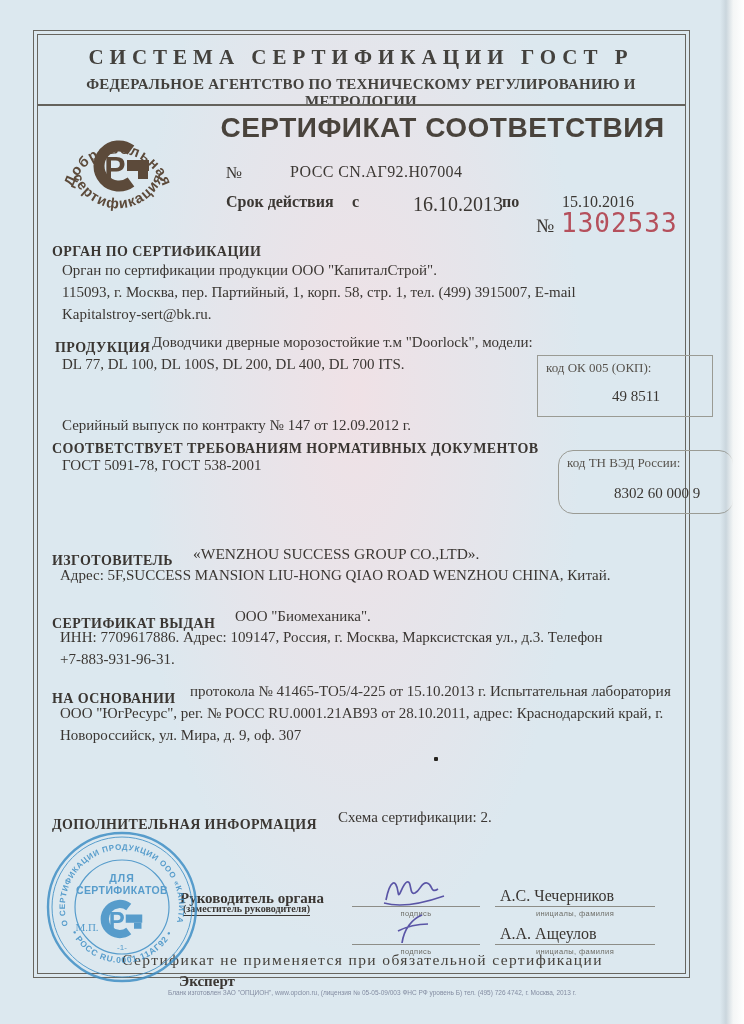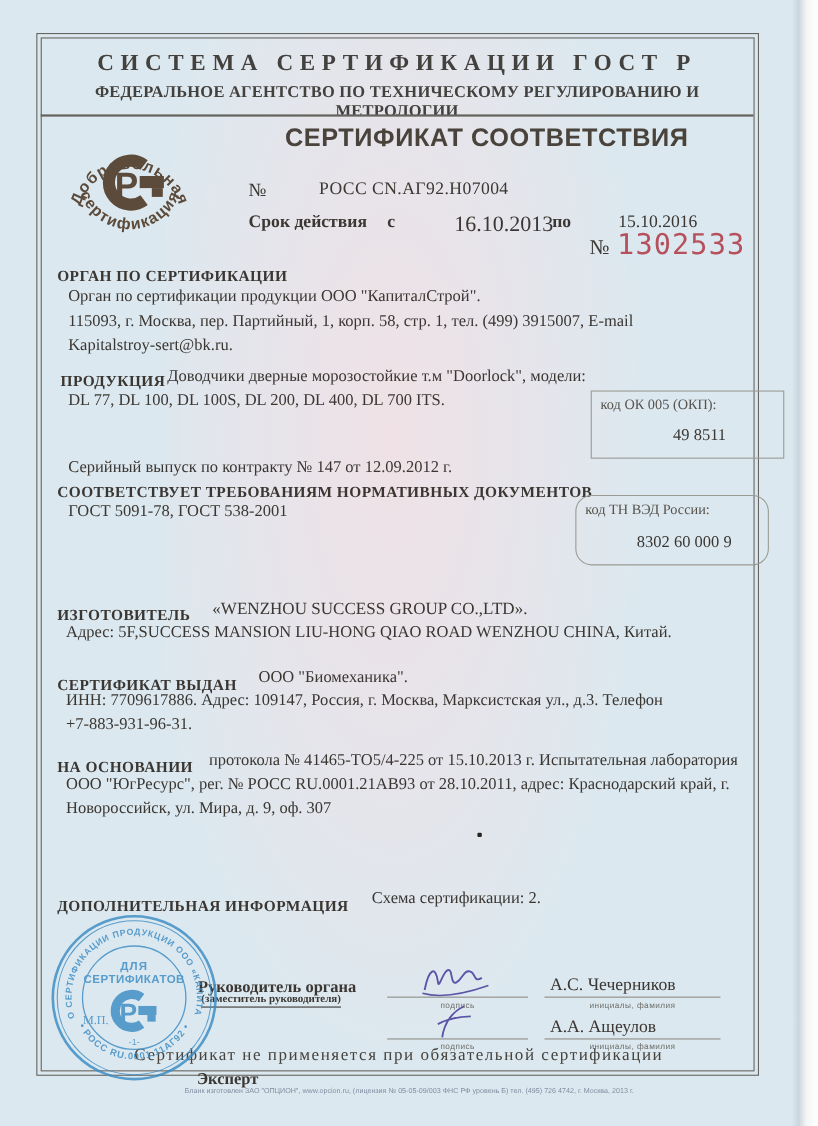--- a/index.html
+++ b/index.html
@@ -9,21 +9,21 @@
         background:radial-gradient(ellipse at 48% 40%, rgba(243,224,228,0.85) 0%, rgba(243,224,228,0.35) 45%, rgba(243,224,228,0) 72%);}
   .right-edge{position:absolute;right:0;top:0;width:24px;height:100%;z-index:6;
         background:linear-gradient(to right, rgba(150,160,168,0.0), rgba(150,160,168,0.25) 25%, #f4f6f6 55%, #ffffff);}
   .frame{position:absolute;left:33px;top:30px;width:655px;height:946px;border:1px solid #67655f;z-index:1;}
   .frame-inner{position:absolute;left:3px;top:3px;right:3px;bottom:3px;border:1px solid #67655f;}
   .abs{position:absolute;z-index:2;}
   .serif{font-family:"Liberation Serif",serif;color:#3b3733;}
   .hdr1{left:40px;top:45px;width:642px;text-align:center;font-weight:bold;font-size:21px;letter-spacing:6px;color:#43413d;}
   .hdr2{left:40px;top:76px;width:642px;text-align:center;font-weight:bold;font-size:15px;letter-spacing:0.2px;color:#43413d;}
   .hdr-sep{left:37px;top:104px;width:648px;height:0;border-top:2px solid #64625c;}
-  .title{left:195px;top:112px;width:495px;text-align:center;font-family:"Liberation Sans",sans-serif;font-weight:bold;font-size:23px;color:#49433c;letter-spacing:0.5px;}
+  .title{left:195px;top:112px;width:495px;text-align:center;font-family:"Liberation Sans",sans-serif;font-weight:bold;font-size:28px;color:#49433c;letter-spacing:0.5px;}
   .no-label{left:226px;top:163px;font-size:17px;}
   .no-value{left:290px;top:163px;font-size:16px;letter-spacing:0.4px;}
   .val-label{left:226px;top:193px;font-weight:bold;font-size:16px;}
   .val-c{left:352px;top:193px;font-weight:bold;font-size:16px;}
   .val-from{left:413px;top:193px;font-size:20px;}
   .val-po{left:502px;top:193px;font-weight:bold;font-size:16px;}
   .val-to{left:562px;top:193px;font-size:16px;}
   .regno-sign{left:536px;top:215px;font-size:19px;}
   .regno{left:561px;top:208px;font-family:"DejaVu Sans Mono",monospace;font-size:26px;letter-spacing:1px;color:#b5505c;}
   .sec-label{font-weight:bold;font-size:14px;letter-spacing:0.4px;color:#3a3632;}
@@ -100,21 +100,21 @@
   <div class="abs serif body-txt" style="left:152px;top:334px;">Доводчики дверные морозостойкие т.м "Doorlock", модели:</div>
   <div class="abs serif body-txt" style="left:62px;top:356px;">DL 77, DL 100, DL 100S, DL 200, DL 400, DL 700 ITS.</div>
   <div class="abs serif body-txt" style="left:62px;top:377px;margin-top:40px;">Серийный выпуск по контракту № 147 от 12.09.2012 г.</div>
   <div class="code-box" style="left:537px;top:355px;width:174px;height:60px;">
     <div class="code-label">код ОК 005 (ОКП):</div>
     <div class="code-value" style="top:32px;">49 8511</div>
   </div>
 
   <div class="abs serif sec-label" style="left:52px;top:441px;width:600px;">СООТВЕТСТВУЕТ ТРЕБОВАНИЯМ НОРМАТИВНЫХ ДОКУМЕНТОВ</div>
   <div class="abs serif body-txt" style="left:62px;top:457px;">ГОСТ 5091-78, ГОСТ 538-2001</div>
-  <div class="code-box" style="left:523px;top:450px;width:174px;height:62px;border-radius:15px;">
+  <div class="code-box" style="left:558px;top:450px;width:174px;height:62px;border-radius:15px;">
     <div class="code-label">код ТН ВЭД России:</div>
     <div class="code-value" style="top:34px;">8302 60 000 9</div>
   </div>
 
   <div class="abs serif sec-label" style="left:52px;top:553px;">ИЗГОТОВИТЕЛЬ</div>
   <div class="abs serif body-txt" style="left:193px;top:545px;font-size:15.5px;">«WENZHOU SUCCESS GROUP CO.,LTD».</div>
   <div class="abs serif body-txt" style="left:60px;top:567px;">Адрес: 5F,SUCCESS MANSION LIU-HONG QIAO ROAD WENZHOU CHINA, Китай.</div>
 
   <div class="abs serif sec-label" style="left:52px;top:616px;">СЕРТИФИКАТ ВЫДАН</div>
   <div class="abs serif body-txt" style="left:235px;top:608px;">ООО "Биомеханика".</div>

